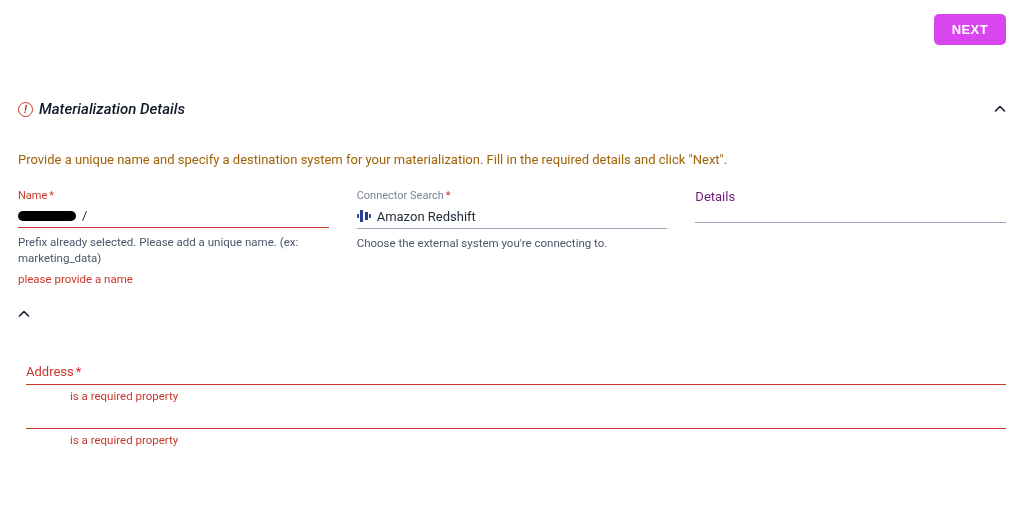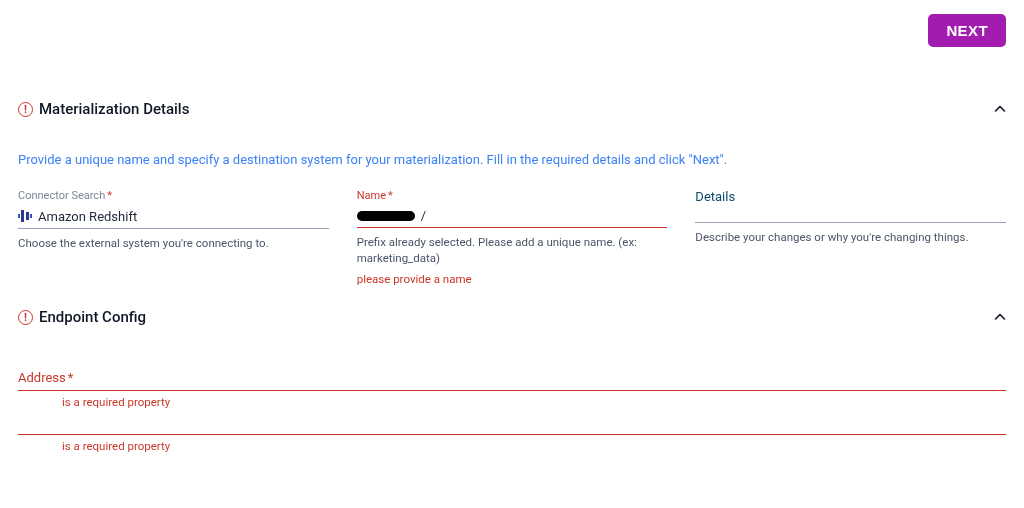--- a/index.html
+++ b/index.html
@@ -12,24 +12,24 @@
     height: 508px;
     position: relative;
     overflow: hidden;
   }
   .top-bar {
     position: absolute;
     top: 14px;
     right: 18px;
   }
   .next-btn {
-    background: #a21caf;
+    background: #d946ef;
     color: #fff;
     font-weight: 600;
-    font-size: 15px;
+    font-size: 13px;
     letter-spacing: 0.4px;
     border: none;
     border-radius: 5px;
     padding: 8px 18px;
     cursor: pointer;
   }
   .section {
     position: absolute;
     left: 18px;
     right: 18px;
@@ -37,20 +37,21 @@
   .sec-header {
     display: flex;
     align-items: center;
     justify-content: space-between;
     cursor: pointer;
   }
   .sec-title-wrap {
     display: flex;
     align-items: center;
     gap: 6px;
+    font-style: italic;
   }
   .alert-icon {
     width: 15px;
     height: 15px;
     border: 1.5px solid #c9372b;
     border-radius: 50%;
     display: flex;
     align-items: center;
     justify-content: center;
   }
@@ -66,21 +67,21 @@
     font-weight: 500;
     color: #111827;
   }
   .chevron {
     width: 12px;
     height: 12px;
   }
   .chevron svg { display: block; }
   .sec-desc {
     font-size: 13px;
-    color: #3b82f6;
+    color: #a16207;
     margin-top: 34px;
   }
   
   .fields-row {
     display: flex;
     gap: 28px;
     margin-top: 22px;
   }
   .field-col {
     flex: 1 1 0;
@@ -122,21 +123,21 @@
     margin-top: 6px;
     line-height: 1.4;
   }
   .field-error-msg {
     font-size: 11.5px;
     color: #c9372b;
     margin-top: 6px;
   }
   
   .endpoint-fields { margin-top: 44px; }
-  .ep-field { margin-bottom: 22px; }
+  .ep-field { margin-bottom: 22px; margin-left: 8px; }
   .ep-label {
     font-size: 13px;
     color: #c9372b;
     display: block;
   }
   .ep-line {
     border-bottom: 1px solid #c9372b;
     height: 4px;
     margin-top: 2px;
     width: 100%;
@@ -170,65 +171,60 @@
     <span class="chevron">
       <svg viewBox="0 0 12 12" width="12" height="12">
           <path d="M1.5 8 L6 3.5 L10.5 8" fill="none" stroke="#111827" stroke-width="1.6" stroke-linecap="round" stroke-linejoin="round"></path>
         </svg>
     </span>
   </div>
 
   <div class="sec-desc">Provide a unique name and specify a destination system for your materialization. Fill in the required details and click "Next".</div>
 
   <div class="fields-row">
+
+    <div class="field-col">
+      <label class="field-label error">
+        <span>Name</span><span class="req-star">*</span>
+      </label>
+      <div class="field-input-line error-line">
+        <span class="redacted"></span>
+        <span>/</span>
+      </div>
+      <div class="field-help">Prefix already selected. Please add a unique name. (ex: marketing_data)</div>
+      <div class="field-error-msg">please provide a name</div>
+    </div>
 
     <div class="field-col">
       <label class="field-label">
         <span>Connector Search</span><span class="req-star">*</span>
       </label>
       <div class="field-input-line">
         <span class="redshift-icon">
           <svg viewBox="0 0 14 16" width="14" height="16">
             <rect x="3" y="2" width="3" height="12" fill="#2a3a8f"></rect>
             <rect x="8" y="4" width="3" height="8" fill="#2a3a8f"></rect>
             <rect x="0" y="6" width="2" height="4" fill="#3452b5"></rect>
             <rect x="12" y="6" width="2" height="4" fill="#3452b5"></rect>
           </svg>
         </span>
         <span>Amazon Redshift</span>
       </div>
       <div class="field-help">Choose the external system you're connecting to.</div>
     </div>
 
     <div class="field-col">
-      <label class="field-label error">
-        <span>Name</span><span class="req-star">*</span>
-      </label>
-      <div class="field-input-line error-line">
-        <span class="redacted"></span>
-        <span>/</span>
-      </div>
-      <div class="field-help">Prefix already selected. Please add a unique name. (ex: marketing_data)</div>
-      <div class="field-error-msg">please provide a name</div>
-    </div>
-
-    <div class="field-col">
-      <label class="field-label" style="font-size:13px;color:#0c4a6e;margin-bottom:2px;">Details</label>
+      <label class="field-label" style="font-size:13px;color:#701a75;margin-bottom:2px;">Details</label>
       <div class="field-input-line" style="min-height:17px;"></div>
-      <div class="field-help">Describe your changes or why you're changing things.</div>
     </div>
   </div>
 </div>
 
 <div class="section" style="top:308px;">
   <div class="sec-header">
-    <div class="sec-title-wrap">
-      <span class="alert-icon"></span>
-      <span class="sec-title">Endpoint Config</span>
-    </div>
     <span class="chevron">
       <svg viewBox="0 0 12 12" width="12" height="12">
           <path d="M1.5 8 L6 3.5 L10.5 8" fill="none" stroke="#111827" stroke-width="1.6" stroke-linecap="round" stroke-linejoin="round"></path>
         </svg>
     </span>
   </div>
 
   <div class="endpoint-fields">
 
     <div class="ep-field">

